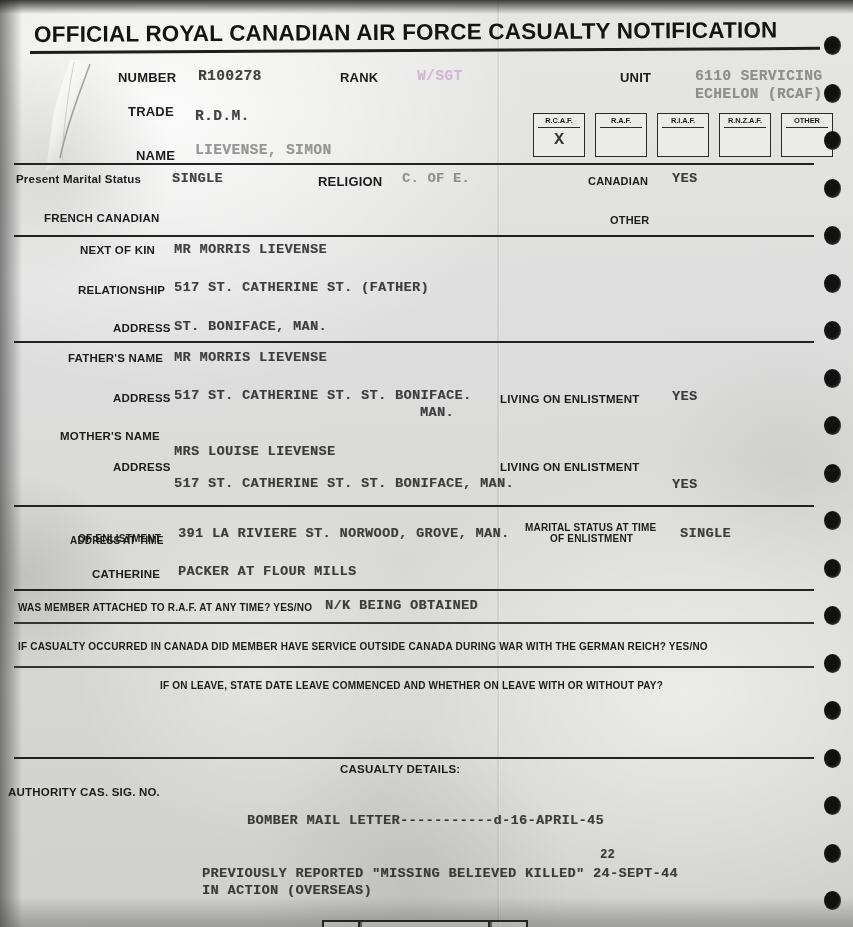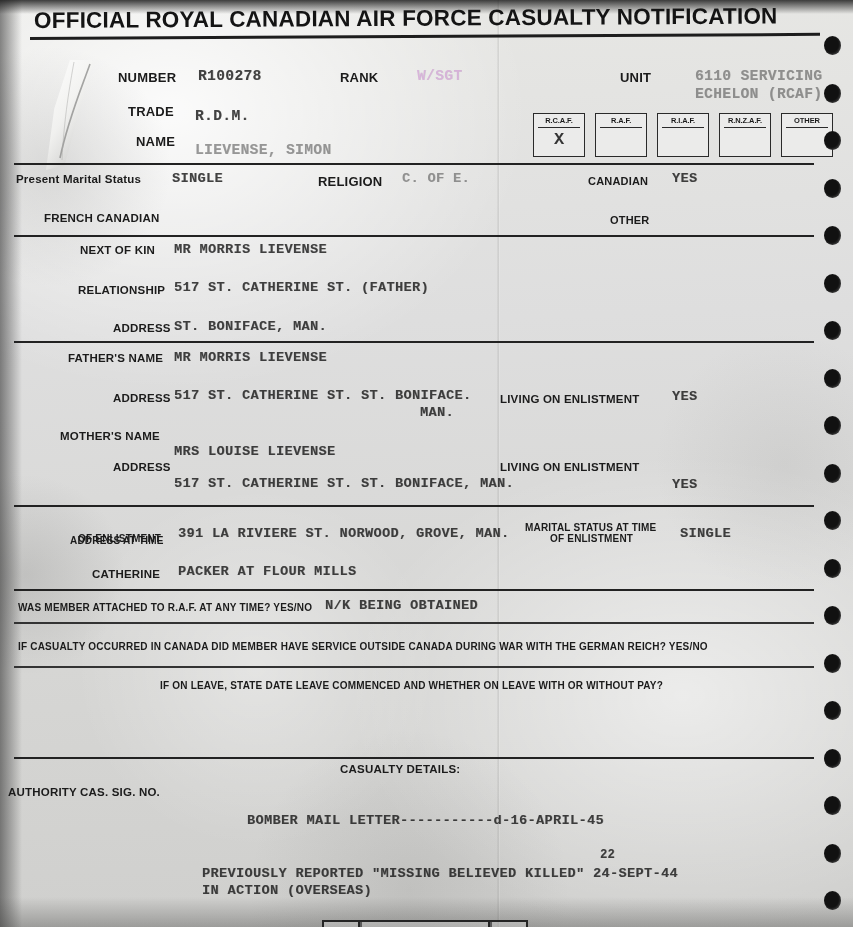--- a/index.html
+++ b/index.html
@@ -61,21 +61,21 @@
   }
   .edge-bottom {
     position: absolute; left: 0; right: 0; bottom: 0; height: 30px;
     background: linear-gradient(to top, rgba(60,60,58,0.35), rgba(60,60,58,0.0));
     pointer-events: none;
   }
 
   
   .title-band {
     position: absolute;
-    left: 16px; top: 6px;
+    left: 16px; top: 20px;
     width: 800px; height: 24px;
   }
   .title-text {
     position: absolute;
     left: 18px; top: 2px;
     font-size: 22.5px;
     font-weight: bold;
     letter-spacing: 0.2px;
     color: #141414;
     white-space: nowrap;
@@ -224,21 +224,21 @@
   <div class="lbl" style="left:340px; top:70px;">RANK</div>
   <div class="tw lg vfaint" style="left:397px; top:68px;">W/SGT</div>
 
   <div class="lbl" style="left:620px; top:70px;">UNIT</div>
   <div class="tw lg faint" style="left:675px; top:68px;">6110 SERVICING</div>
   <div class="tw lg faint" style="left:675px; top:86px;">ECHELON (RCAF)</div>
 
   <div class="lbl" style="left:128px; top:104px;">TRADE</div>
   <div class="tw lg" style="left:175px; top:108px;">R.D.M.</div>
 
-  <div class="lbl" style="left:136px; top:134px;">NAME</div>
+  <div class="lbl" style="left:136px; top:148px;">NAME</div>
   <div class="tw lg faint" style="left:175px; top:142px;">LIEVENSE, SIMON</div>
 
   <div class="chk-row" id="service-boxes" style="left:533px; top:113px;">
       <div class="chk">
         <div class="cap">R.C.A.F.</div>
         <div class="capline"></div>
         <div class="mark">X</div>
       </div>
       <div class="chk">
         <div class="cap">R.A.F.</div>

